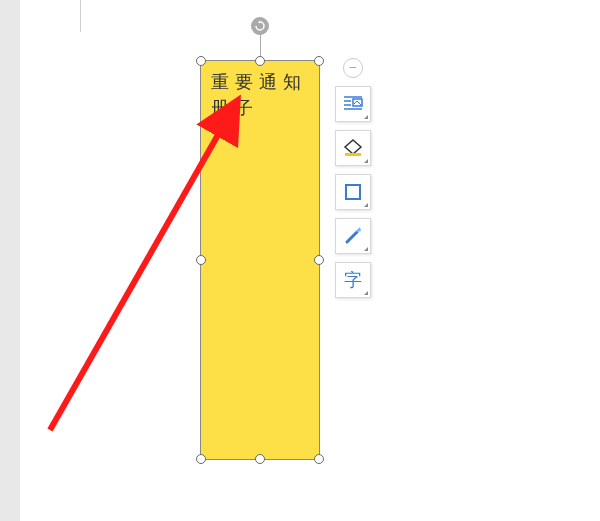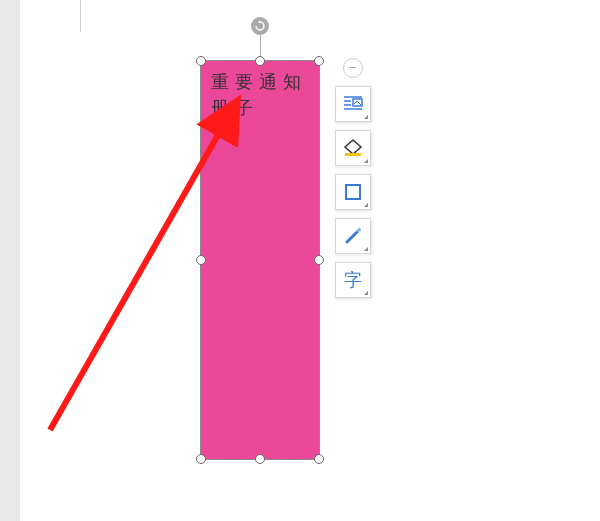--- a/index.html
+++ b/index.html
@@ -44,21 +44,21 @@
       background: #fff;
     }
     
     .textbox {
       position: absolute;
       left: 200px;
       top: 60px;
       width: 120px;
       height: 400px;
       border: 1px solid #888;
-      background: #ec4899;
+      background: #fde047;
     }
     .textbox-content {
       padding: 8px 10px;
       font-size: 18px;
       line-height: 26px;
       letter-spacing: 6px;
       color: #333;
     }
     
     .handle {

